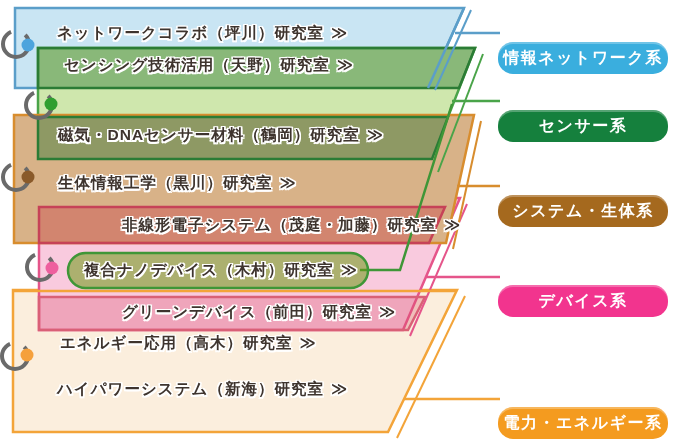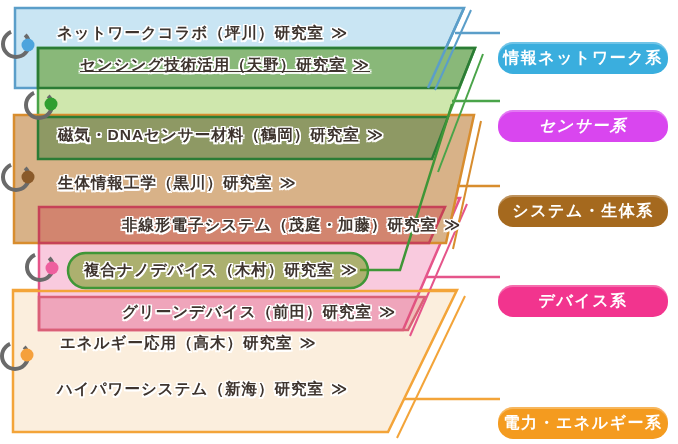--- a/index.html
+++ b/index.html
@@ -65,21 +65,21 @@
     <circle cx="28" cy="177" r="6.5" fill="#8a5a2a"></circle>
     <circle cx="40" cy="267" r="13" fill="none" stroke-width="4" stroke-dasharray="66 16" transform="rotate(-45 40 267)" stroke="#6a6a6a"></circle>
     <circle cx="52" cy="268" r="6.5" fill="#ee5f9e"></circle>
     <circle cx="15" cy="356" r="13" fill="none" stroke-width="4" stroke-dasharray="66 16" transform="rotate(-45 15 356)" stroke="#6a6a6a"></circle>
     <circle cx="27" cy="355" r="6.5" fill="#f5a03c"></circle>
   </svg>
 
   <div class="lab" style="left: 57px; top: 22px; color: rgb(62, 52, 46); text-align: center;">
     <span>ネットワークコラボ（坪川）研究室</span><span class="chev">≫</span>
   </div>
-  <div class="lab" style="left: 80px; top: 54px; color: rgb(62, 52, 46); text-decoration: underline;">
+  <div class="lab" style="left: 64px; top: 54px; color: rgb(62, 52, 46);">
     <span>センシング技術活用（天野）研究室</span><span class="chev">≫</span>
   </div>
   <div class="lab" style="left: 58px; top: 124px; color: rgb(62, 52, 46);">
     <span>磁気・DNAセンサー材料（鶴岡）研究室</span><span class="chev">≫</span>
   </div>
   <div class="lab" style="left: 58px; top: 172px; color: rgb(62, 52, 46);">
     <span>生体情報工学（黒川）研究室</span><span class="chev">≫</span>
   </div>
   <div class="lab" style="left: 74px; top: 214px; color: rgb(62, 52, 46); padding-left: 48px;">
     <span>非線形電子システム（茂庭・加藤）研究室</span><span class="chev">≫</span>
@@ -91,17 +91,17 @@
     <span>グリーンデバイス（前田）研究室</span><span class="chev">≫</span>
   </div>
   <div class="lab" style="left: 60px; top: 332px; color: rgb(62, 52, 46);">
     <span>エネルギー応用（高木）研究室</span><span class="chev">≫</span>
   </div>
   <div class="lab" style="left: 57px; top: 378px; color: rgb(62, 52, 46);">
     <span>ハイパワーシステム（新海）研究室</span><span class="chev">≫</span>
   </div>
 
   <div class="pill" style="top: 18px; background: rgb(58, 174, 222);">情報ネットワーク系</div>
-  <div class="pill" style="top: 86px; background: #d946ef; font-style: italic;">センサー系</div>
+  <div class="pill" style="top: 86px; background: #15803d;">センサー系</div>
   <div class="pill" style="top: 171px; background: rgb(165, 105, 30);">システム・生体系</div>
   <div class="pill" style="top: 261px; background: rgb(242, 52, 142);">デバイス系</div>
   <div class="pill" style="top: 383px; background: rgb(244, 155, 31);">電力・エネルギー系</div>
 </div>
 
 </body></html>

